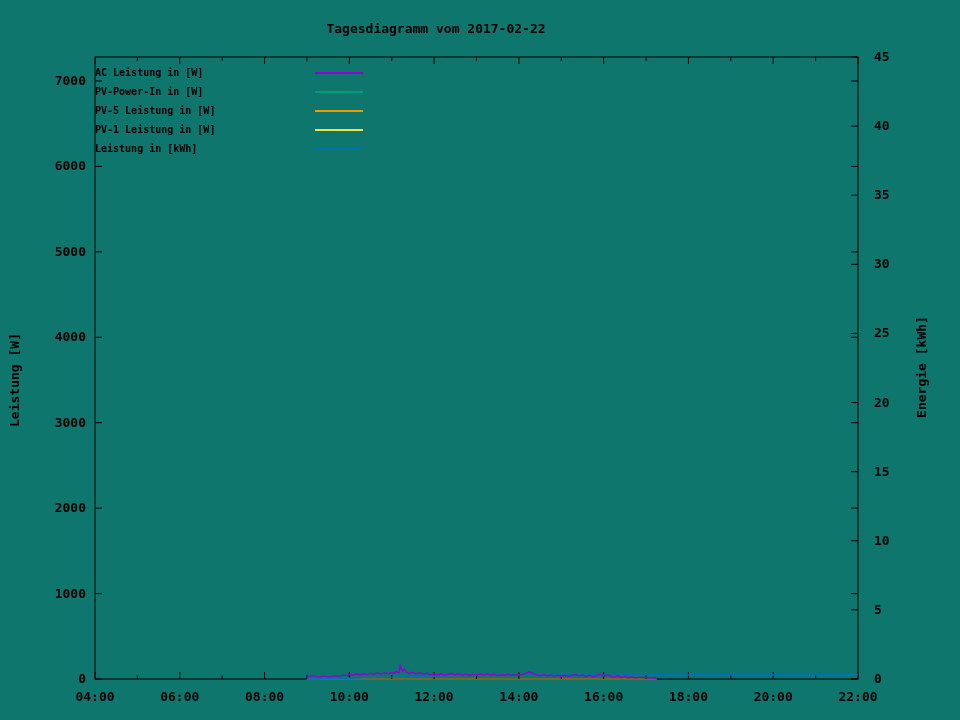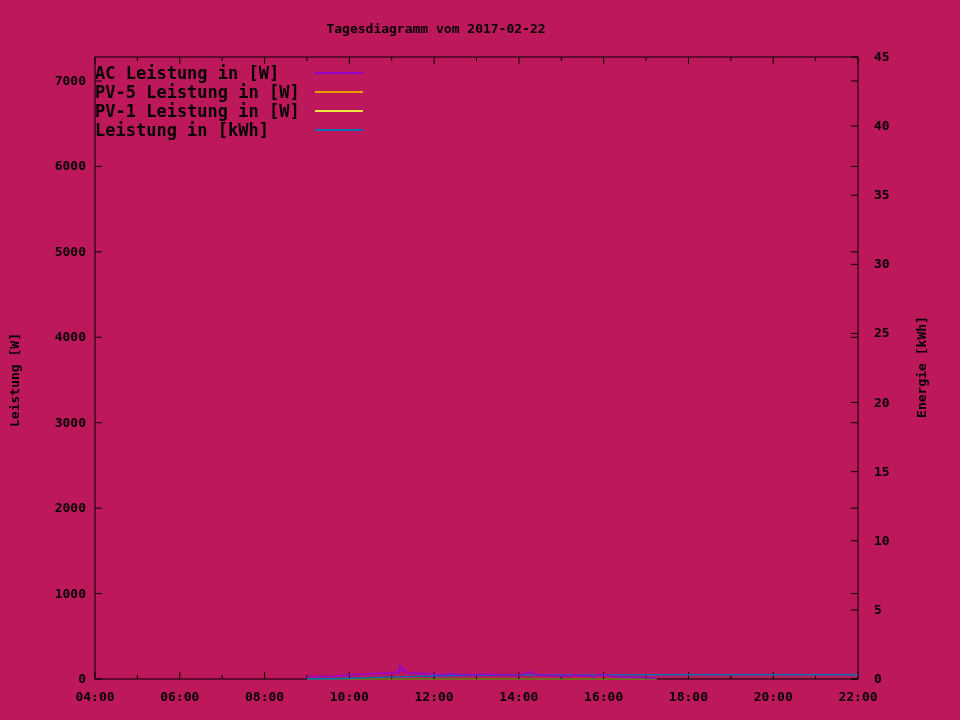--- a/index.html
+++ b/index.html
@@ -1,17 +1,17 @@
 <!DOCTYPE html>
 <html><head>
 <meta charset="utf-8">
 <style>
   html,body{margin:0;padding:0;background:#fff;}
   #canvas{
-    position:relative;width:960px;height:720px;background:#be185d;overflow:hidden;
+    position:relative;width:960px;height:720px;background:#0f766e;overflow:hidden;
     font-family:"DejaVu Sans Mono","Liberation Mono",monospace;
     font-weight:700;color:#000;
   }
   #plot-svg{position:absolute;left:0;top:0;}
   .chart-title{
     position:absolute;top:21px;left:436px;transform:translateX(-50%);
     font-size:13px;white-space:nowrap;letter-spacing:0px;
   }
   .ylabel-left{
     position:absolute;left:14px;top:380px;
@@ -19,21 +19,21 @@
     font-size:13px;white-space:nowrap;
   }
   .ylabel-right{
     position:absolute;left:921px;top:367px;
     transform:translate(-50%,-50%) rotate(-90deg);
     font-size:13px;white-space:nowrap;
   }
   #legend{position:absolute;left:95px;top:63px;}
   .legend-row{display:flex;align-items:center;height:19px;}
   .legend-label{
-    display:inline-block;width:155px;text-align:right;font-size:17px;white-space:nowrap;
+    display:inline-block;width:155px;font-size:10px;white-space:nowrap;
   }
   .legend-line{display:inline-block;width:48px;height:2px;margin-left:65px;}
   text.tick-label{font-family:"DejaVu Sans Mono","Liberation Mono",monospace;font-weight:700;font-size:13px;fill:#000;}
 </style>
 </head>
 <body>
 
 <div id="canvas">
   <div class="chart-title">Tagesdiagramm vom 2017-02-22</div>
 
@@ -141,20 +141,24 @@
       <polyline points="306.9,679.0 328.1,678.7 349.3,678.2 370.5,677.6 391.7,677.1 412.9,676.4 434.1,676.0 455.3,675.5 476.5,675.3 497.7,675.1 518.9,675.0 561.3,674.9 603.7,674.9 646.1,674.7 658.8,674.7 858.0,674.7" fill="none" stroke="#0072b2" stroke-width="1.4"></polyline>
       <polyline points="306.9,677.5 310.3,676.4 313.3,675.4 316.3,676.6 319.7,677.1 323.1,675.9 326.0,676.4 330.3,676.9 334.5,675.6 338.7,676.1 343.0,675.1 347.2,675.6 349.3,674.6 352.7,675.2 356.5,674.0 359.9,674.9 363.3,673.7 367.1,674.6 370.5,673.4 373.9,674.2 377.7,673.0 381.1,674.0 384.5,672.8 388.3,673.7 391.7,672.5 393.8,673.5 396.0,671.5 398.9,672.8 400.2,665.3 402.3,671.1 404.4,668.9 406.6,672.5 409.5,673.5 412.9,672.2 416.3,673.9 420.1,672.8 423.5,674.2 426.9,673.2 430.7,674.6 434.1,673.7 437.5,674.9 441.3,674.0 444.7,675.1 448.1,674.2 451.9,673.5 455.3,674.7 458.7,673.9 462.5,675.1 465.9,674.2 469.3,675.4 473.1,674.4 476.5,675.2 479.9,674.0 483.7,674.9 487.1,673.9 490.5,675.1 494.3,674.2 497.7,675.6 501.1,674.6 504.9,675.2 508.3,674.2 511.7,675.6 515.5,674.7 518.9,675.4 522.3,674.4 526.1,673.2 529.5,671.8 532.9,673.4 536.7,674.9 540.1,675.8 543.5,674.6 547.3,675.9 550.7,674.9 554.1,676.3 557.9,675.2 561.3,676.4 564.7,675.1 568.5,676.6 571.9,675.4 575.3,674.6 579.1,676.1 582.5,674.9 585.9,676.4 589.7,675.2 593.1,676.8 596.5,675.6 600.3,674.2 603.7,675.9 607.1,674.7 610.9,676.3 614.3,677.1 617.7,675.8 621.5,677.5 624.9,676.4 628.3,677.8 632.1,676.8 635.5,678.0 638.8,677.1 642.7,677.6 646.1,677.3 649.4,678.1 653.3,677.8 656.7,678.5" fill="none" stroke="#9400d3" stroke-width="1.4"></polyline>
     </svg>
 
   <div id="legend">
     <div class="legend-row">
       <span class="legend-label">AC Leistung in [W]</span>
       <span class="legend-line" style="background: rgb(148, 0, 211);"></span>
     </div>
     <div class="legend-row">
+      <span class="legend-label">PV-Power-In in [W]</span>
+      <span class="legend-line" style="background: rgb(0, 158, 115);"></span>
+    </div>
+    <div class="legend-row">
       <span class="legend-label">PV-5 Leistung in [W]</span>
       <span class="legend-line" style="background: rgb(230, 159, 0);"></span>
     </div>
     <div class="legend-row">
       <span class="legend-label">PV-1 Leistung in [W]</span>
       <span class="legend-line" style="background: rgb(240, 228, 66);"></span>
     </div>
     <div class="legend-row">
       <span class="legend-label">Leistung in [kWh]</span>
       <span class="legend-line" style="background: rgb(0, 114, 178);"></span>

